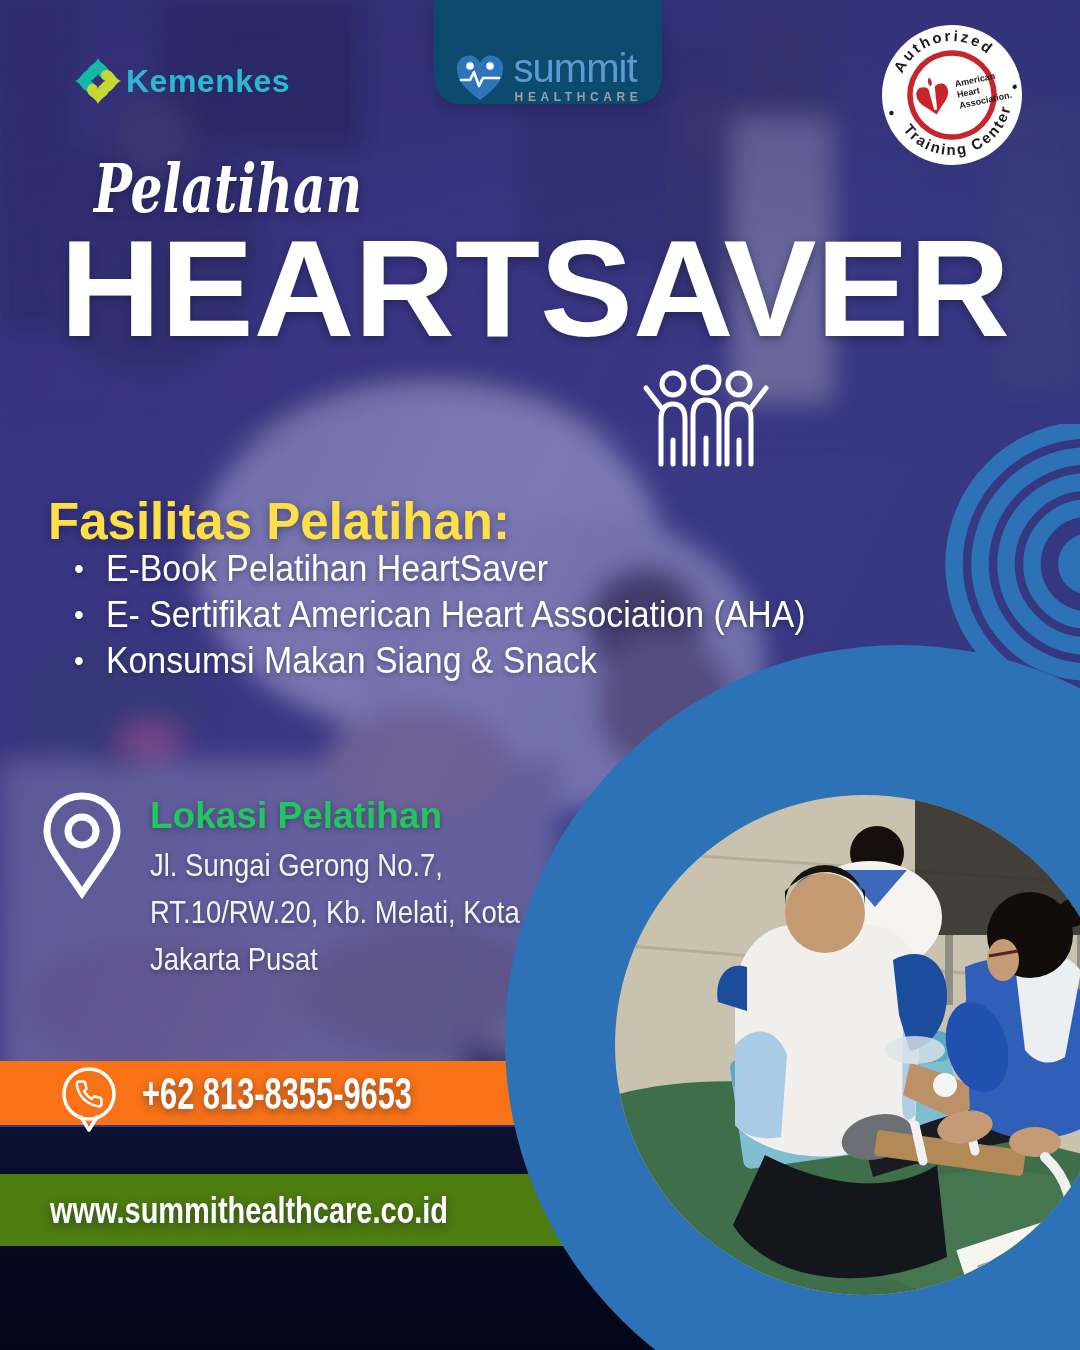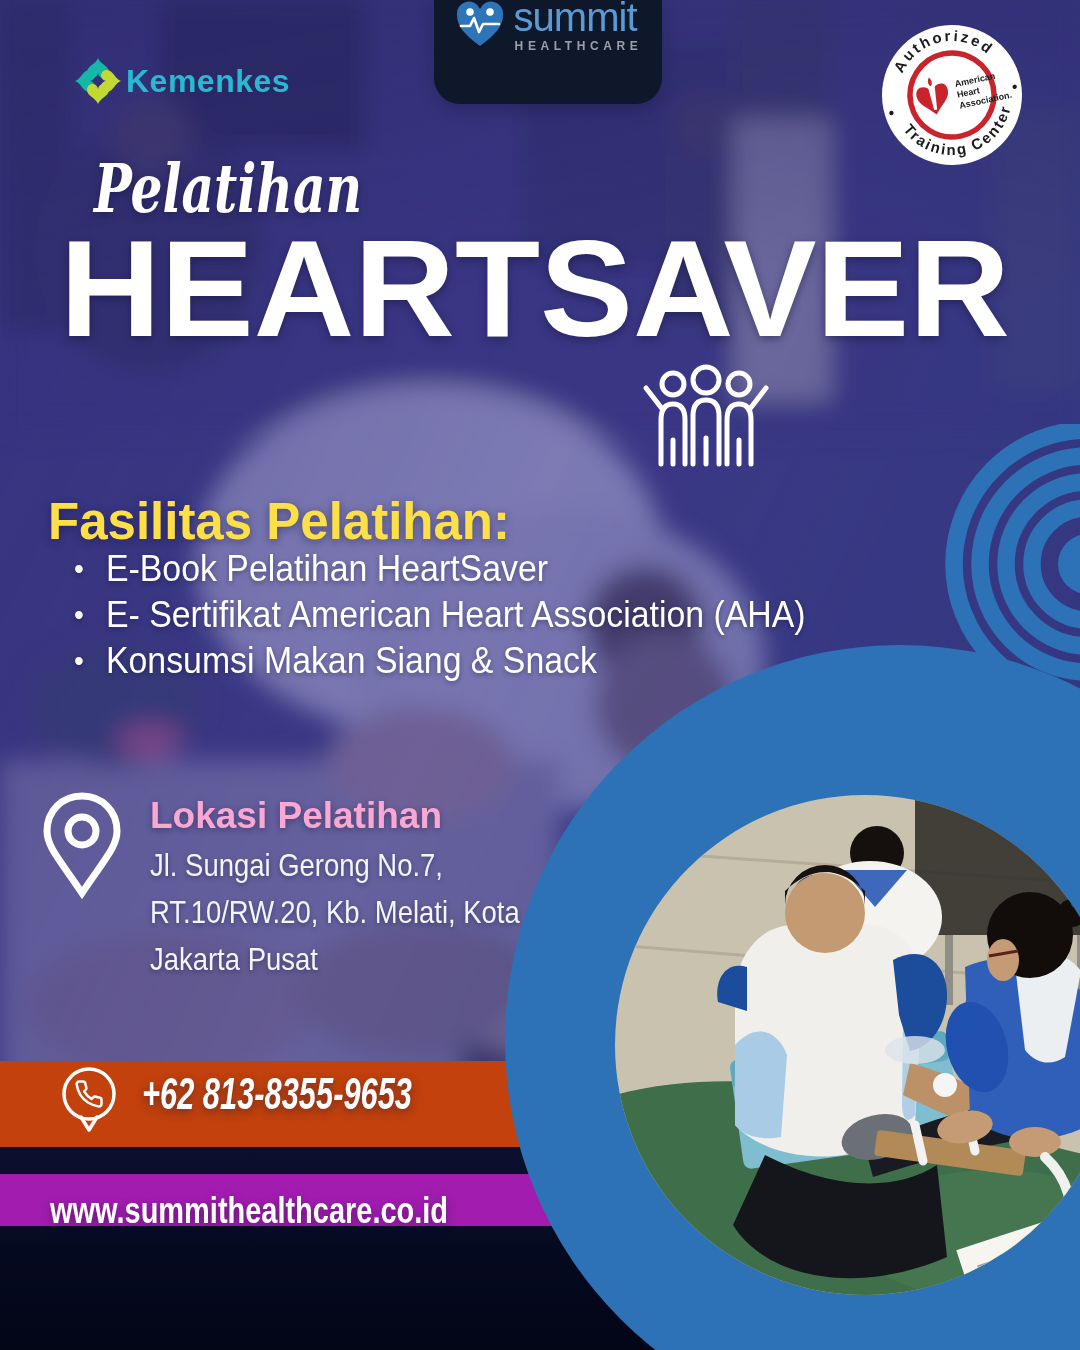--- a/index.html
+++ b/index.html
@@ -6,23 +6,23 @@
   .poster{position:relative;width:1080px;height:1350px;overflow:hidden;
           font-family:"Liberation Sans",sans-serif;background:#35337a;}
   .abs{position:absolute;}
   
   .bg-overlay{left:0;top:0;width:1080px;height:1350px;
     background:linear-gradient(115deg,rgba(54,50,128,.55) 0%,rgba(66,62,148,.40) 45%,rgba(45,58,128,.55) 100%),
                linear-gradient(180deg,rgba(28,28,70,.35) 0%,rgba(28,28,70,0) 22%);}
   
   .kemenkes{left:70px;top:52px;display:flex;align-items:center;gap:0;}
   .kemenkes-label{color:#2ab9d2;font-size:32px;font-weight:700;letter-spacing:.5px;}
-  .summit-card{left:434px;top:0;width:228px;height:104px;background:#0f172a;
+  .summit-card{left:434px;top:0;width:228px;height:104px;background:#0c4a6e;
     border-radius:0 0 26px 26px;box-shadow:0 6px 16px rgba(10,10,40,.25);
-    display:flex;align-items:flex-start;justify-content:center;gap:8px;}
+    display:flex;align-items:flex-end;justify-content:center;gap:8px;}
   .summit-text{display:flex;flex-direction:column;align-items:flex-start;}
   .summit-name{color:#5b9bd5;font-size:40px;font-weight:400;line-height:.85;letter-spacing:-1px;}
   .summit-sub{color:#9aa0a6;font-size:12px;font-weight:700;letter-spacing:4.6px;margin-top:5px;margin-left:1px;}
   .aha-badge{left:877px;top:20px;transform:rotate(-12deg);}
   
   .title-script{left:92px;top:146px;}
   .title-script text{fill:#ffffff;font-family:"DejaVu Serif",serif;font-style:italic;font-weight:700;}
   .title-main{left:60px;top:230px;}
   .title-main text{fill:#ffffff;font-weight:700;font-family:"Liberation Sans",sans-serif;}
   .txtshadow{filter:drop-shadow(0 3px 5px rgba(15,15,50,.45));}
@@ -33,32 +33,32 @@
   
   .fac-heading{left:48px;top:492px;color:#fde047;font-size:51px;font-weight:700;
     text-shadow:0 2px 8px rgba(15,15,50,.45);}
   .fac-list{left:74px;top:546px;margin:0;padding:0;list-style:none;color:#fff;font-size:36px;
     line-height:46px;font-weight:400;transform:scaleX(.94);transform-origin:left top;
     text-shadow:0 2px 6px rgba(15,15,50,.4);}
   .fac-list li{display:flex;align-items:flex-start;}
   .fac-dot{width:34px;font-size:30px;line-height:46px;}
   
   .pin-icon{left:36px;top:790px;}
-  .loc-heading{left:150px;top:795px;color:#f9a8d4;font-size:37px;font-weight:700;
+  .loc-heading{left:150px;top:795px;color:#22c55e;font-size:37px;font-weight:700;
     text-shadow:0 2px 6px rgba(15,15,50,.4);}
   .loc-address{left:150px;top:842px;color:#f4f4fb;font-size:30.5px;line-height:47px;font-weight:400;
     transform:scaleX(.9);transform-origin:left top;text-shadow:0 2px 6px rgba(15,15,50,.4);}
   
   .bottom-navy{left:0;top:1127px;width:1080px;height:223px;
     background:linear-gradient(180deg,#0d1132 0%,#0a0e2a 25%,#05091f 60%,#030617 100%);}
-  .phone-bar{left:0;top:1061px;width:700px;height:86px;background:#c2410c;font-style:italic;}
+  .phone-bar{left:0;top:1061px;width:700px;height:64px;background:#f97316;}
   .phone-icon{left:56px;top:2px;}
   .phone-num{left:142px;top:8px;}
   .phone-num text{fill:#fff;font-weight:700;}
-  .site-bar{left:0;top:1174px;width:600px;height:52px;background:#a21caf;}
+  .site-bar{left:0;top:1174px;width:600px;height:72px;background:#4d7c0f;}
   .site-text{left:50px;top:12px;}
   .site-text text{fill:#fff;font-weight:700;}
   .big-circle{left:505px;top:645px;width:790px;height:790px;border-radius:50%;background:#2d72b6;}
   .photo-circle{left:615px;top:795px;}
 </style>
 </head>
 <body>
 
 <div class="poster">
 

